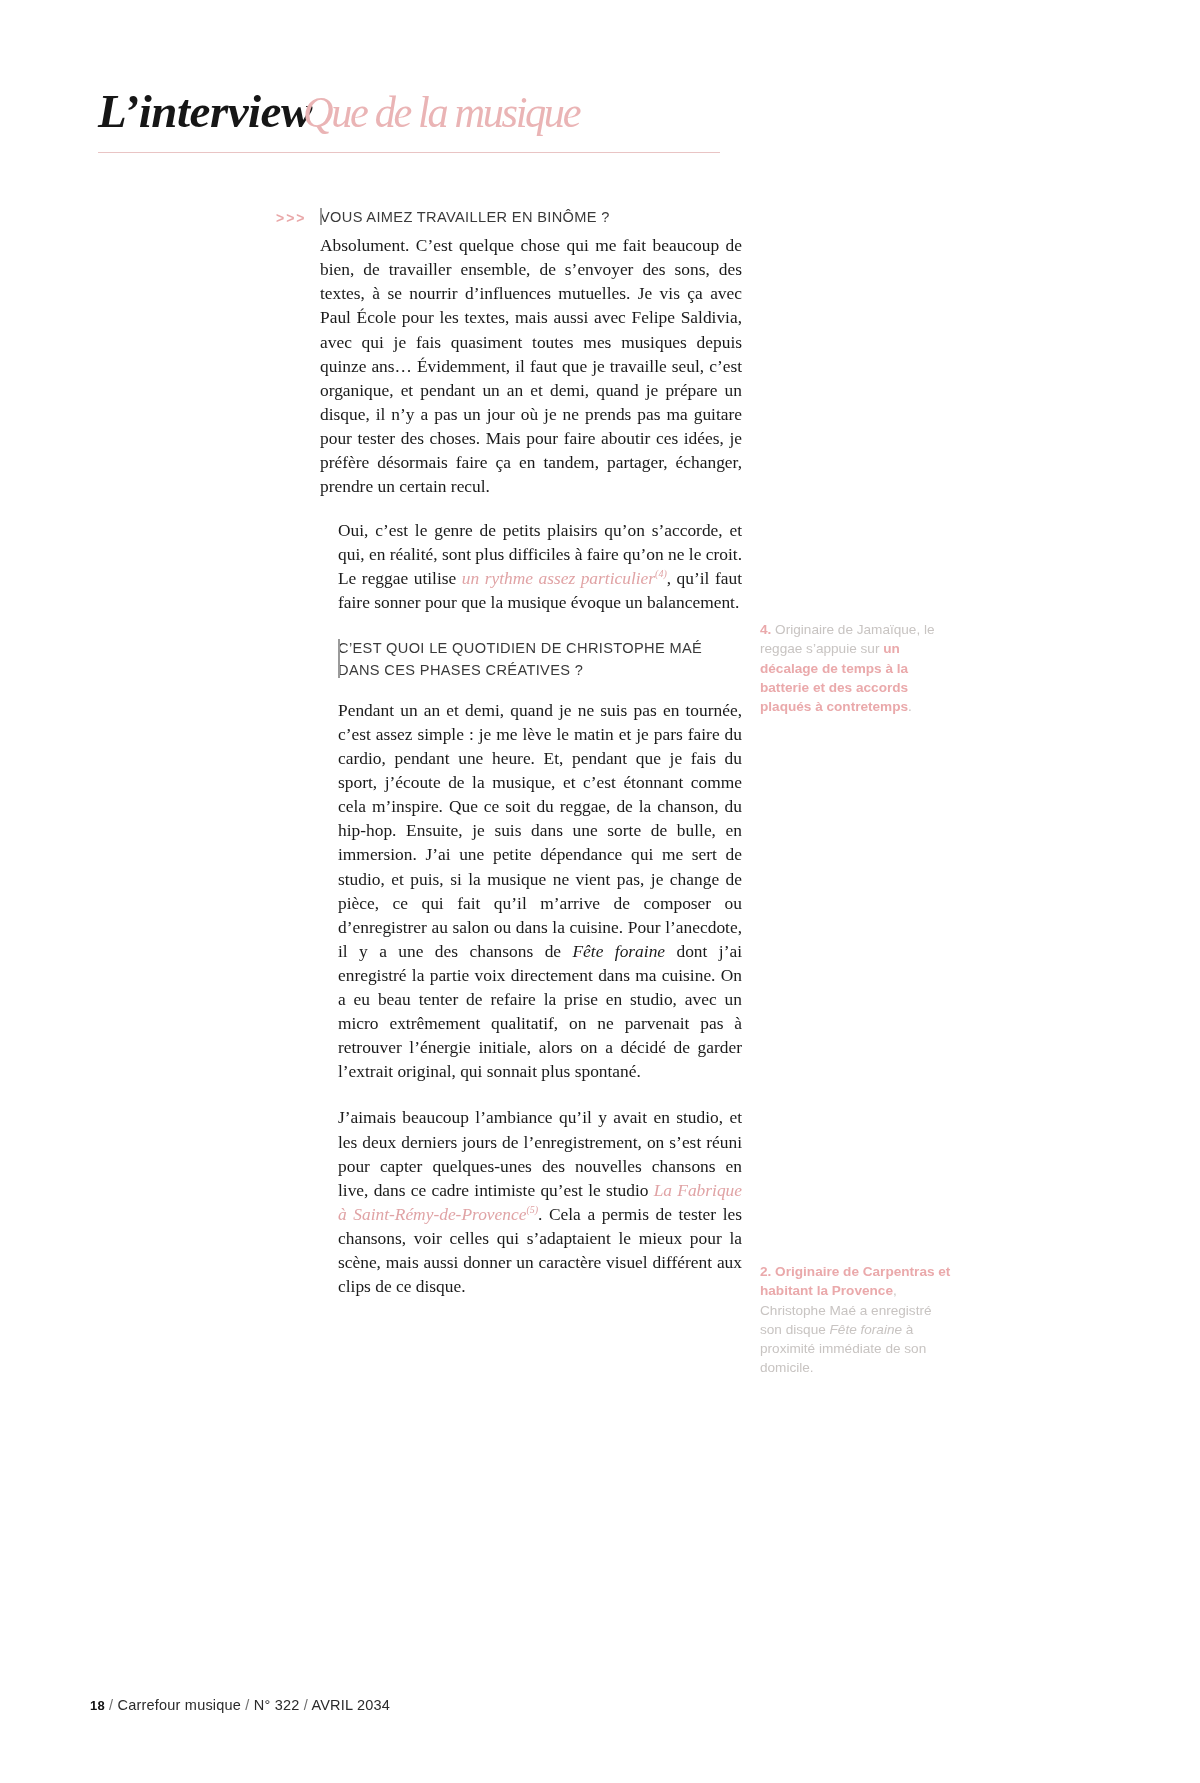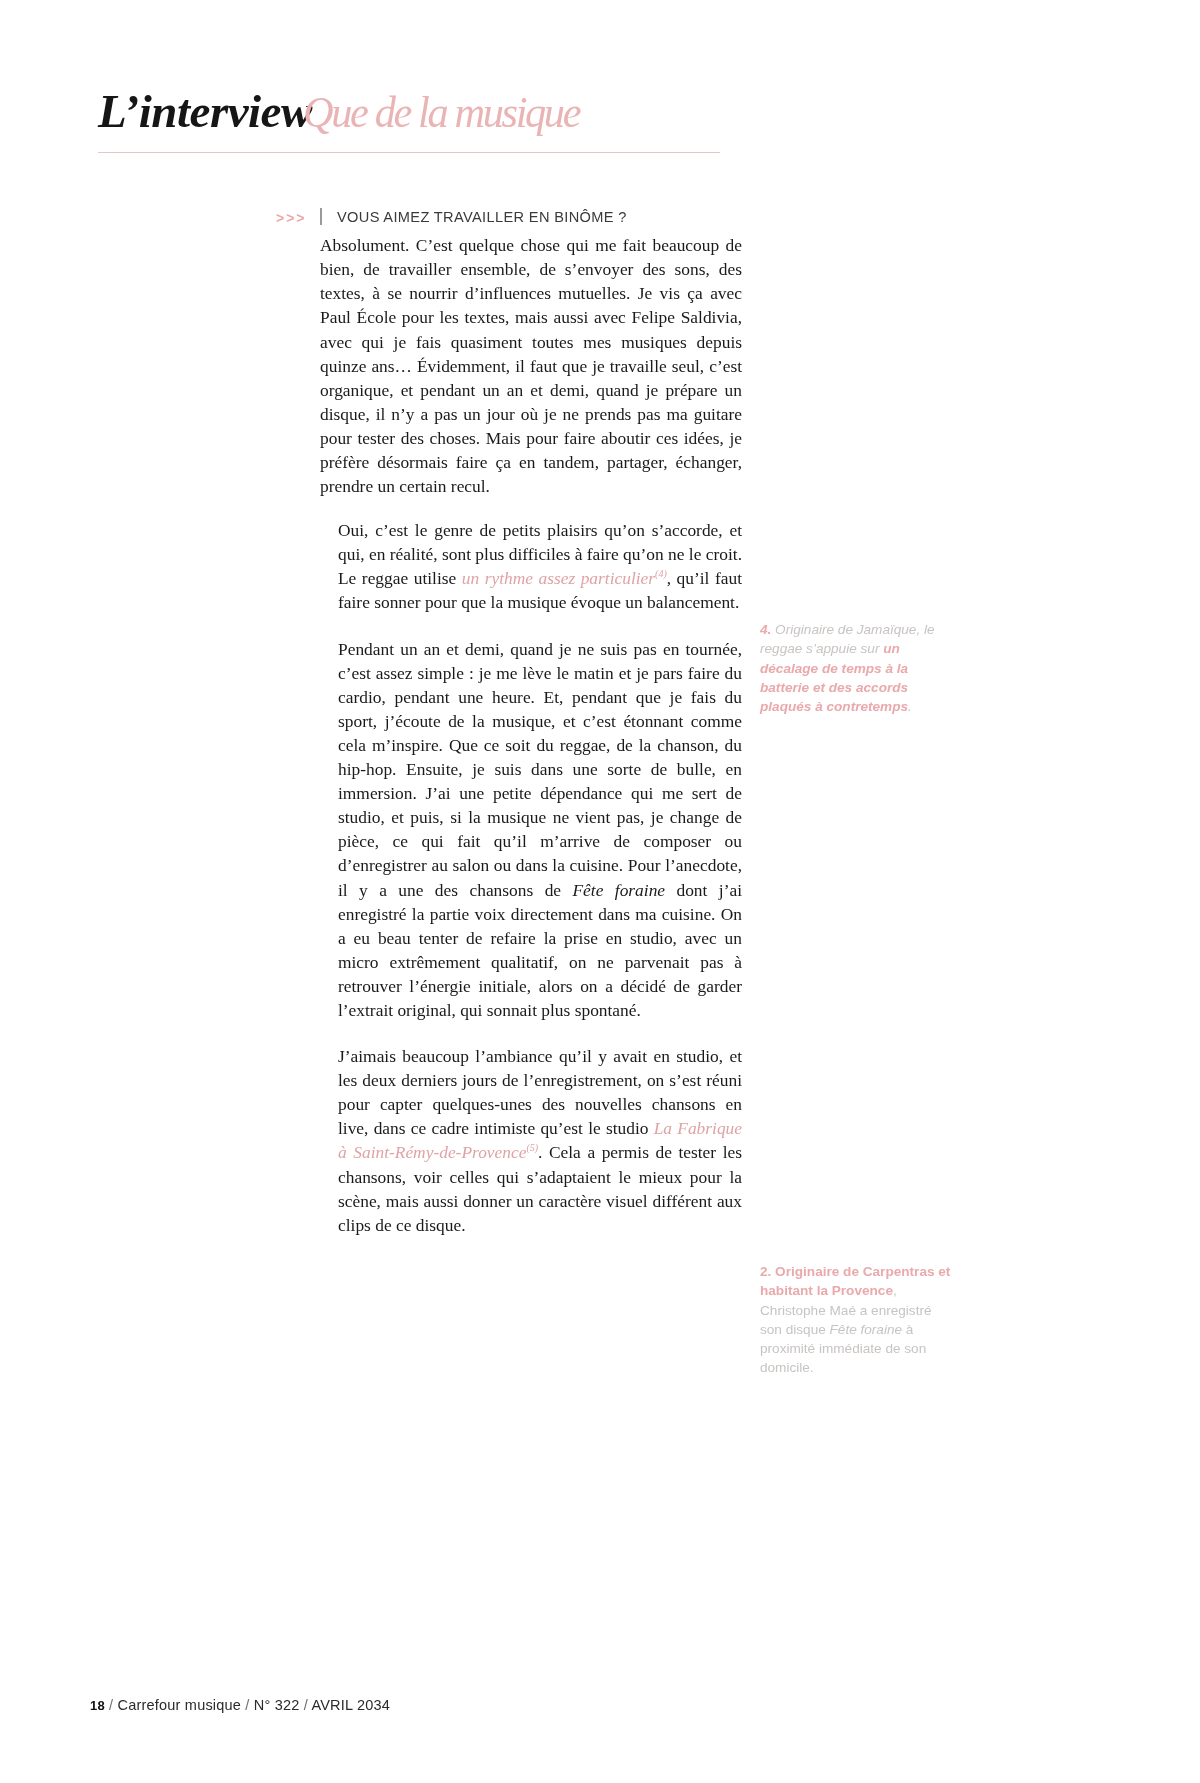--- a/index.html
+++ b/index.html
@@ -90,21 +90,20 @@
   }
 
   
   .qa {
     margin-bottom: 22px;
   }
   .qa.first { margin-bottom: 20px; }
 
   .question {
     position: relative;
-    padding-left: 17px;
     font-family: "Liberation Sans", sans-serif;
     font-size: 14.6px;
     line-height: 1.52;
     letter-spacing: 0.35px;
     color: #3a3a3a;
     text-transform: uppercase;
     margin-bottom: 5px;
   }
   .question::before {
     content: "";
@@ -151,21 +150,21 @@
   .sidenote b, .sidenote .strong {
     color: #eaa9ab;
     font-weight: bold;
   }
   .sidenote .num {
     color: #eaa9ab;
     font-weight: bold;
   }
   .sidenote i { font-style: italic; }
 
-  #sidenote-4 { top: 414px; font-style: italic; }
+  #sidenote-4 { top: 414px; }
   #sidenote-5 { top: 1056px; }
 
   
   .footer {
     position: absolute;
     left: 90px;
     bottom: 70px;
     font-family: "Liberation Sans", sans-serif;
     font-size: 14.5px;
     color: #2b2b2b;
@@ -197,20 +196,21 @@
     <div class="qa first">
       <div class="question">VOUS AIMEZ TRAVAILLER EN BINÔME ?</div>
       <div class="answer">Absolument. C’est quelque chose qui me fait beaucoup de bien, de travailler ensemble, de s’envoyer des sons, des textes, à se nourrir d’influences mutuelles. Je vis ça avec Paul École pour les textes, mais aussi avec Felipe Saldivia, avec qui je fais quasiment toutes mes musiques depuis quinze ans… Évidemment, il faut que je travaille seul, c’est organique, et pendant un an et demi, quand je prépare un disque, il n’y a pas un jour où je ne prends pas ma guitare pour tester des choses. Mais pour faire aboutir ces idées, je préfère désormais faire ça en tandem, partager, échanger, prendre un certain recul.</div>
     </div>
 
     <div class="qa indent">
       <div class="answer">Oui, c’est le genre de petits plaisirs qu’on s’accorde, et qui, en réalité, sont plus difficiles à faire qu’on ne le croit. Le reggae utilise <span class="pinkitalic">un rythme assez particulier</span><span class="supref">(4)</span>, qu’il faut faire sonner pour que la musique évoque un balancement.</div>
     </div>
 
     <div class="qa indent">
+      <div class="question">C’EST QUOI LE QUOTIDIEN DE CHRISTOPHE MAÉ DANS CES PHASES CRÉATIVES ?</div>
       <div class="answer">Pendant un an et demi, quand je ne suis pas en tournée, c’est assez simple : je me lève le matin et je pars faire du cardio, pendant une heure. Et, pendant que je fais du sport, j’écoute de la musique, et c’est étonnant comme cela m’inspire. Que ce soit du reggae, de la chanson, du hip-hop. Ensuite, je suis dans une sorte de bulle, en immersion. J’ai une petite dépendance qui me sert de studio, et puis, si la musique ne vient pas, je change de pièce, ce qui fait qu’il m’arrive de composer ou d’enregistrer au salon ou dans la cuisine. Pour l’anecdote, il y a une des chansons de <em>Fête foraine</em> dont j’ai enregistré la partie voix directement dans ma cuisine. On a eu beau tenter de refaire la prise en studio, avec un micro extrêmement qualitatif, on ne parvenait pas à retrouver l’énergie initiale, alors on a décidé de garder l’extrait original, qui sonnait plus spontané.</div>
     </div>
 
     <div class="qa indent">
       <div class="answer">J’aimais beaucoup l’ambiance qu’il y avait en studio, et les deux derniers jours de l’enregistrement, on s’est réuni pour capter quelques-unes des nouvelles chansons en live, dans ce cadre intimiste qu’est le studio <span class="pinkitalic">La Fabrique à Saint-Rémy-de-Provence</span><span class="supref">(5)</span>. Cela a permis de tester les chansons, voir celles qui s’adaptaient le mieux pour la scène, mais aussi donner un caractère visuel différent aux clips de ce disque.</div>
     </div>
 
   </div>
 
   <div class="side-col">

